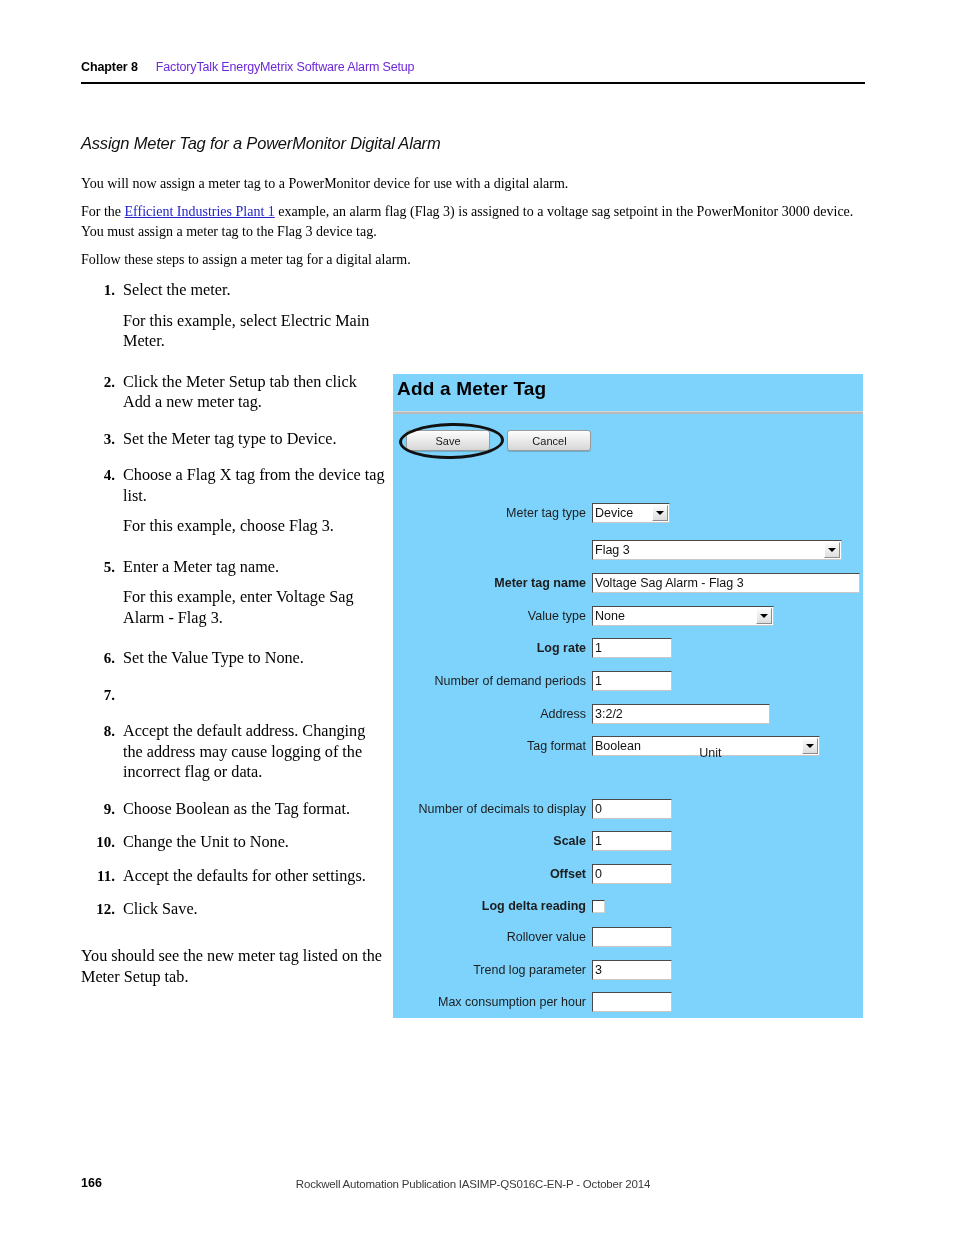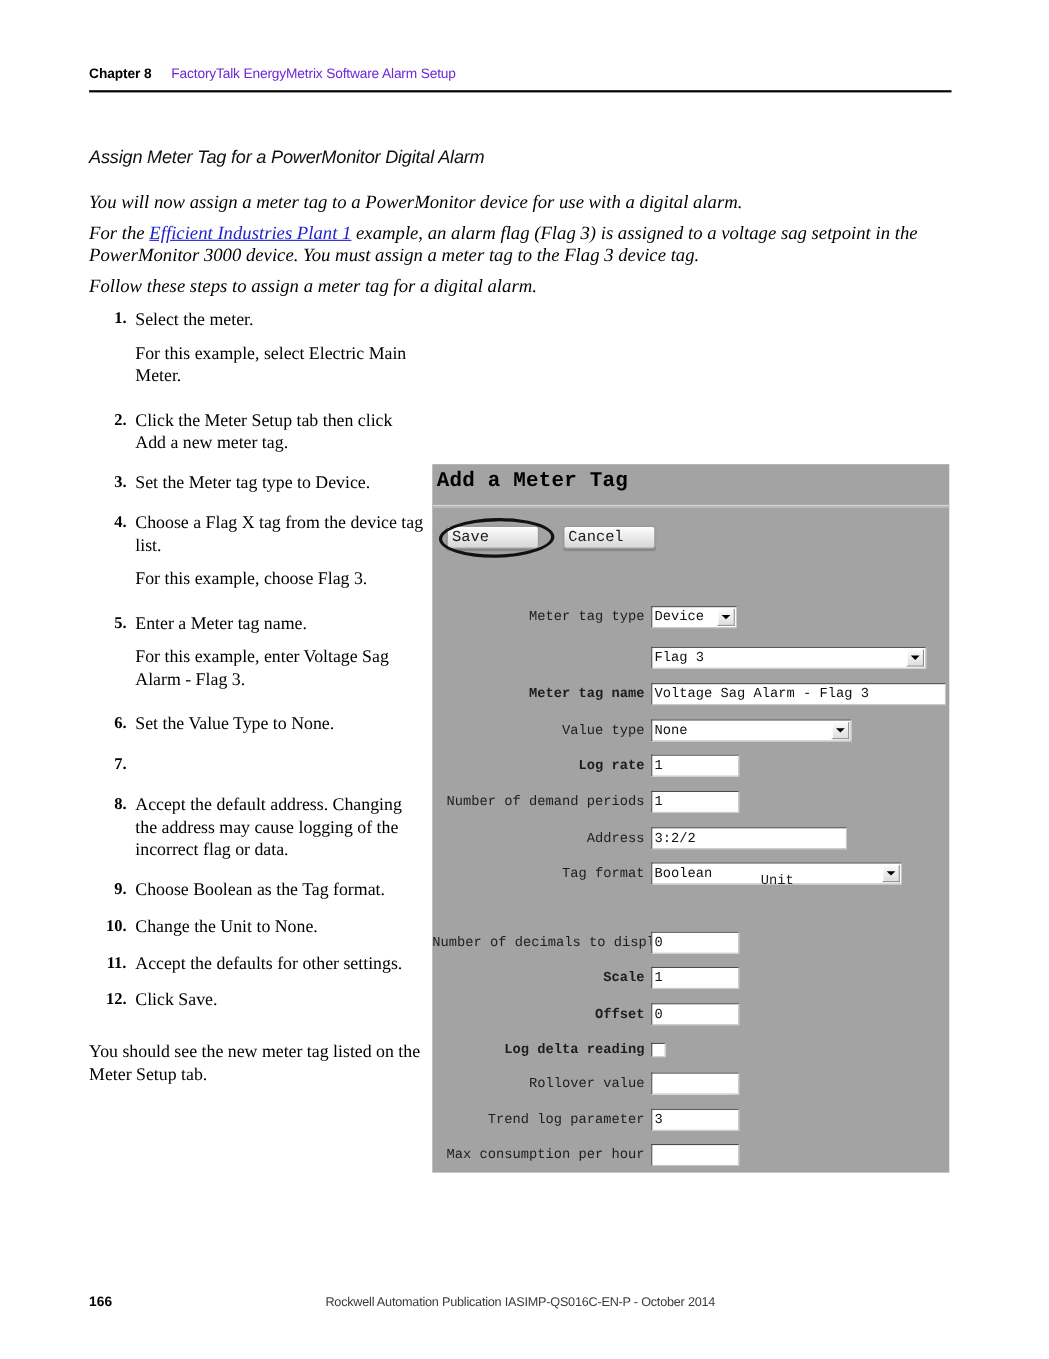--- a/index.html
+++ b/index.html
@@ -56,24 +56,23 @@
     font-style: italic;
     font-size: 16.5px;
     color: #111;
     letter-spacing: -0.2px;
   }
 
   
   .body-para {
     position: absolute;
     font-family: "Liberation Serif", serif;
-    font-size: 17px;
+    font-size: 14px;
     line-height: 20px;
     color: #000;
-    font-style: italic;
   }
   #para-1 { left: 81px; top: 174px; width: 790px; }
   #para-2 { left: 81px; top: 202px; width: 790px; }
   #para-3 { left: 81px; top: 250px; width: 790px; }
 
   .doclink {
     color: #2222cc;
     text-decoration: underline;
   }
 
@@ -146,26 +145,25 @@
     letter-spacing: -0.2px;
   }
 
   
   #app-shot {
     position: absolute;
     left: 393px;
     top: 374px;
     width: 470px;
     height: 644px;
-    background: #a3a3a3;
+    background: #7dd3fc;
     overflow: hidden;
-    font-family: Liberation Mono, monospace;
+    font-family: Liberation Sans, sans-serif;
     font-size: 12.5px;
     color: #000;
-    margin-top: 48px;
   }
   #app-title {
     position: absolute;
     left: 4px;
     top: 4px;
     font-size: 19px;
     font-weight: bold;
     letter-spacing: 0.2px;
     color: #000;
   }
@@ -185,21 +183,22 @@
     left: 13px;
     top: 56px;
     height: 22px;
   }
   .win-button {
     display: inline-block;
     height: 21px;
     line-height: 20px;
     padding: 0 4px;
     min-width: 84px;
-    font-size: 14px;
+    text-align: center;
+    font-size: 11px;
     color: #1a1a1a;
     background: linear-gradient(to bottom, #fdfdfd 0%, #ececec 45%, #d6d6d6 100%);
     border: 1px solid #9a9a9a;
     border-radius: 3px;
     box-shadow: inset 0 1px 0 #ffffff, 0 1px 1px rgba(0,0,0,0.18);
     box-sizing: border-box;
     vertical-align: top;
   }
   #btn-cancel { margin-left: 14px; }
 

